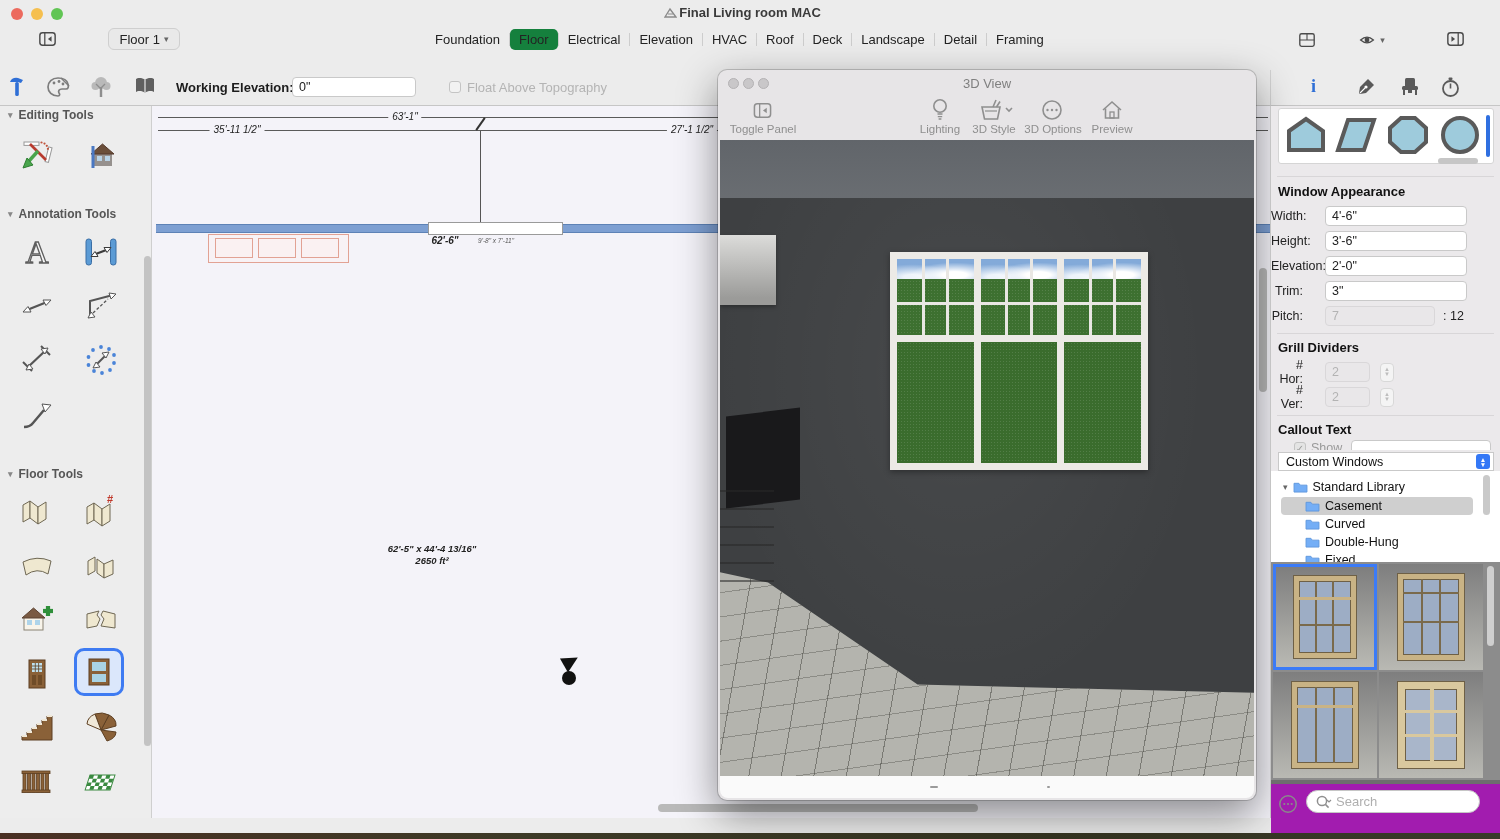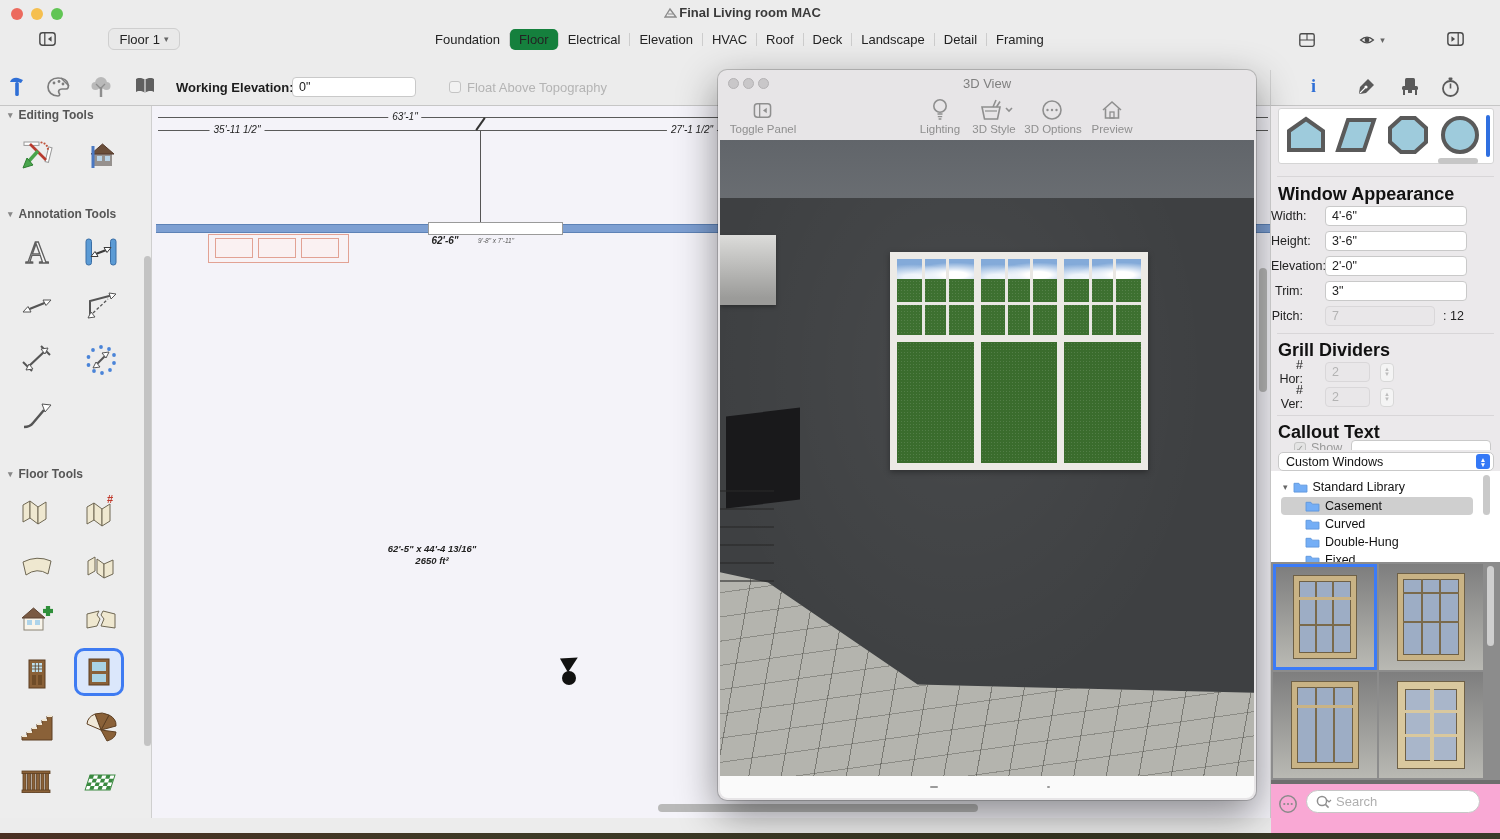--- a/index.html
+++ b/index.html
@@ -59,44 +59,44 @@
 .gbar-v{position:absolute;top:0;bottom:0;width:3px;background:#e9e7e3}
 .gbar-h{position:absolute;left:0;right:0;height:3px;background:#e9e7e3}
 #ac3d{position:absolute;left:0;top:95px;width:56px;height:70px;background:linear-gradient(180deg,#dcdcda 0%,#9b9b99 90%);box-shadow:0 2px 4px rgba(0,0,0,.3)}
 #cab3d{position:absolute;left:6px;top:272px;width:74px;height:92px;background:#19191b;transform:skewY(-7deg)}
 #shelf3d{position:absolute;left:0;top:350px;width:54px;height:94px;background:linear-gradient(180deg,#d2d2cf 0%,#8e8e8b 100%);background-image:repeating-linear-gradient(180deg,rgba(40,40,40,.55) 0 2px,transparent 2px 18px)}
 #v3dfooter{position:absolute;left:2px;bottom:2px;width:534px;height:22px;background:#fafafa;border-radius:0 0 8px 8px}
 .ftick{position:absolute;top:10px;width:8px;height:2px;background:#9a9a9a;border-radius:1px}
 
 #inspector{position:absolute;left:1270px;top:106px;width:230px;height:712px;background:#ebe9eb;border-left:1px solid #c4c4c4}
 .hdiv{position:absolute;left:6px;width:217px;height:1px;background:#d8d6d8}
-.sectitle{position:absolute;left:7px;font-size:18px;font-weight:bold;color:#111}
+.sectitle{position:absolute;left:7px;font-size:13px;font-weight:bold;color:#111}
 .prow{position:absolute;left:0;width:230px;height:20px;display:flex;align-items:center}
 .plabel{width:54px;text-align:right;font-size:12.5px;color:#222;padding-right:22px}
 .pinput{height:20px;border-radius:4px}
 .pinput.dis{background:#e9e7e9;color:#b3b3b3;border-color:#d9d7d9}
 .stepper{width:14px;height:19px;margin-left:10px;background:#f4f4f4;border:1px solid #d8d8d8;border-radius:4px;display:flex;flex-direction:column;align-items:center;justify-content:center;font-size:6px;line-height:5px;color:#bdbdbd}
 #shapes-box{position:absolute;left:7px;top:2px;width:216px;height:56px;background:#fff;border:1px solid #d5d5d5;border-radius:3px}
 .shape{position:absolute;top:5px;width:44px;height:42px}
 #lib-overlay{position:absolute;left:0;top:344px;width:230px;height:368px;background:#ebe9eb}
-#lib-select{position:absolute;left:7px;top:2px;width:216px;height:19px;background:#fff;border:1px solid #c9c9c9;border-radius:5px;display:flex;align-items:center;font-size:12.5px;padding:0 3px 0 7px;color:#111}
+#lib-select{position:absolute;left:7px;top:2px;width:216px;height:19px;background:#fff;border:1px solid #c9c9c9;border-radius:0;display:flex;align-items:center;font-size:12.5px;padding:0 3px 0 7px;color:#111}
 .popstep{margin-left:auto;width:14px;height:15px;background:#3478f6;border-radius:3px;color:#fff;display:flex;flex-direction:column;align-items:center;justify-content:center;font-size:6.5px;line-height:5px}
 #lib-tree{position:absolute;left:0;top:21px;width:230px;height:91px;background:#fff;overflow:hidden}
 .trow{position:absolute;height:18px;display:flex;align-items:center;gap:5px;font-size:12.5px;color:#111}
 .trow.sel{background:#cfcfcf;border-radius:4px}
 .folder{width:15px;height:12px;flex:0 0 auto}
 #thumbs{position:absolute;left:0;top:112px;width:230px;height:218px;background:#8c8c8c;overflow:hidden}
 .thumb{position:absolute;width:104px;height:106px;background:linear-gradient(180deg,#7e7e7e 0%,#b9b9b3 100%)}
 .thumb.sel{border:3px solid #3b7bf7}
 .twin{position:absolute;left:18%;top:9%;width:64%;height:82%;background:#9dadc5;border:5px solid #c9b385;box-shadow:0 0 0 1px #6e6046,inset 0 0 0 1px #6e6046}
 .twin .tv{position:absolute;top:0;bottom:0;width:2px;background:#7a6a4c}
 .twin .th{position:absolute;left:0;right:0;height:3px;background:#c9b385}
 .twin.door{border-width:7px;border-color:#d9c89e}
 #sliver{position:absolute;left:0;top:330px;width:230px;height:4px;background:#6e6e6e}
-#searchrow{position:absolute;left:0;top:334px;width:230px;height:50px;background:#f9a8d4}
+#searchrow{position:absolute;left:0;top:334px;width:230px;height:50px;background:#a21caf}
 #search-input{position:absolute;left:35px;top:6px;width:174px;height:23px;background:#fff;border:1px solid #c6c6c6;border-radius:12px;display:flex;align-items:center;padding:0 8px;gap:4px}
 #search-ph{font-size:13px;color:#afafaf}
 
 #statusbar{position:absolute;left:0;top:818px;width:1500px;height:15px;background:#e0e0db;border-top:1px solid #adadad}
 #statustab{position:absolute;left:0;top:0;height:15px;min-width:133px;background:#f2f2f0;border-right:1px solid #b5b5b5;border-radius:0 6px 0 0;font-size:12px;color:#2e2e2e;padding:0 10px 0 8px;display:flex;align-items:center}
 #bottomstrip{position:absolute;left:0;top:833px;width:1500px;height:6px;background:linear-gradient(90deg,#4a3023 0%,#3d3a27 35%,#32311f 70%,#3a3a2a 100%)}
 svg{display:block}
 </style>
 </head>
 <body>

